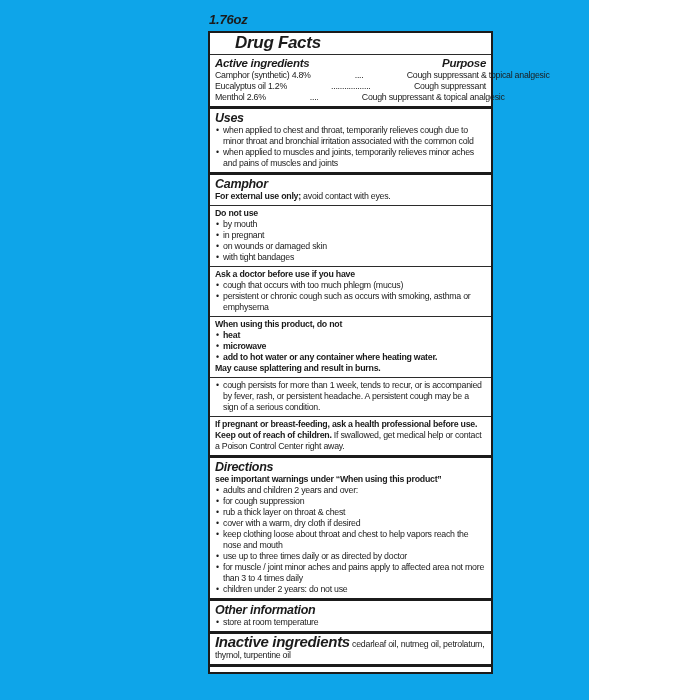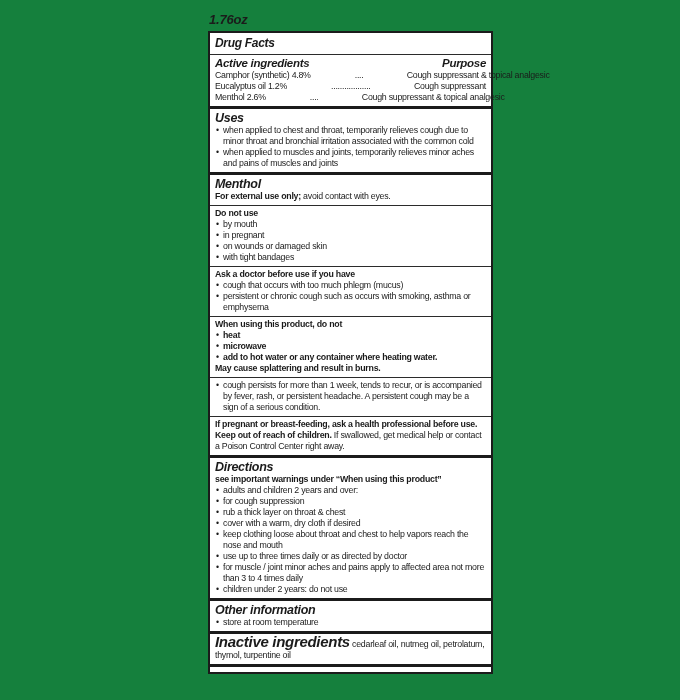--- a/index.html
+++ b/index.html
@@ -3,35 +3,35 @@
 <meta charset="utf-8">
 <style>
   * { margin:0; padding:0; box-sizing:border-box; }
   html,body { width:700px; height:700px; }
   body {
     background:#ffffff;
     font-family:"Liberation Sans","DejaVu Sans",sans-serif;
     color:#1b1b1b;
     -webkit-font-smoothing:antialiased;
   }
-  .stage { position:relative; width:680px; height:700px; background:#15803d; overflow:hidden; }
+  .stage { position:relative; width:589px; height:700px; background:#0ea5e9; overflow:hidden; }
   .label-wrap { position:absolute; left:208px; top:12px; width:285px; }
   .size-label {
     font-size:13px; font-weight:bold; font-style:italic;
     letter-spacing:-0.2px; margin:0 0 4px 1px; color:#1b1b1b;
   }
   .panel {
     border:2px solid #1b1b1b;
     background:#ffffff;
     width:285px;
   }
   .sec { padding:2px 5px 3px 5px; font-size:8.8px; line-height:11px; letter-spacing:-0.25px; }
   hr.bar   { border:0; border-top:3px solid #1b1b1b; margin:0; }
   hr.thin  { border:0; border-top:1px solid #2b2b2b; margin:0; }
-  .h-title { font-size:12px; font-weight:bold; font-style:italic; line-height:16px; letter-spacing:-0.3px; }
+  .h-title { font-size:17px; font-weight:bold; font-style:italic; line-height:16px; letter-spacing:-0.3px;margin-left:20px; }
   .h-sec   { font-size:12.5px; font-weight:bold; font-style:italic; line-height:14px; letter-spacing:-0.3px; }
   .h-sub   { font-weight:bold; }
   .b       { font-weight:bold; }
   .ai-head { display:flex; justify-content:space-between; align-items:baseline; }
   .h-col   { font-size:11.5px; font-weight:bold; font-style:italic; line-height:13px; letter-spacing:-0.3px; }
   .ai-row  { display:flex; align-items:baseline;gap:44px; }
   .ai-row .nm  { white-space:nowrap; }
   .ai-row .pp  { white-space:nowrap; }
   .leader  { flex:1 1 auto; overflow:hidden; white-space:nowrap; min-width:8px; }
   .leader::after { content:"......................................................................................"; }
@@ -81,21 +81,21 @@
       <div class="sec">
         <div class="h-sec">Uses</div>
         <ul class="blist">
           <li>when applied to chest and throat, temporarily relieves cough due to minor throat and bronchial irritation associated with the common cold</li>
           <li>when applied to muscles and joints, temporarily relieves minor aches and pains of muscles and joints</li>
         </ul>
       </div>
       <hr class="bar">
 
       <div class="sec">
-        <div class="h-sec">Menthol</div>
+        <div class="h-sec">Camphor</div>
         <div><span class="b">For external use only;</span><span> avoid contact with eyes.</span></div>
       </div>
       <hr class="thin">
 
       <div class="sec">
         <div class="h-sub">Do not use</div>
         <ul class="blist">
           <li>by mouth</li>
           <li>in pregnant</li>
           <li>on wounds or damaged skin</li>

